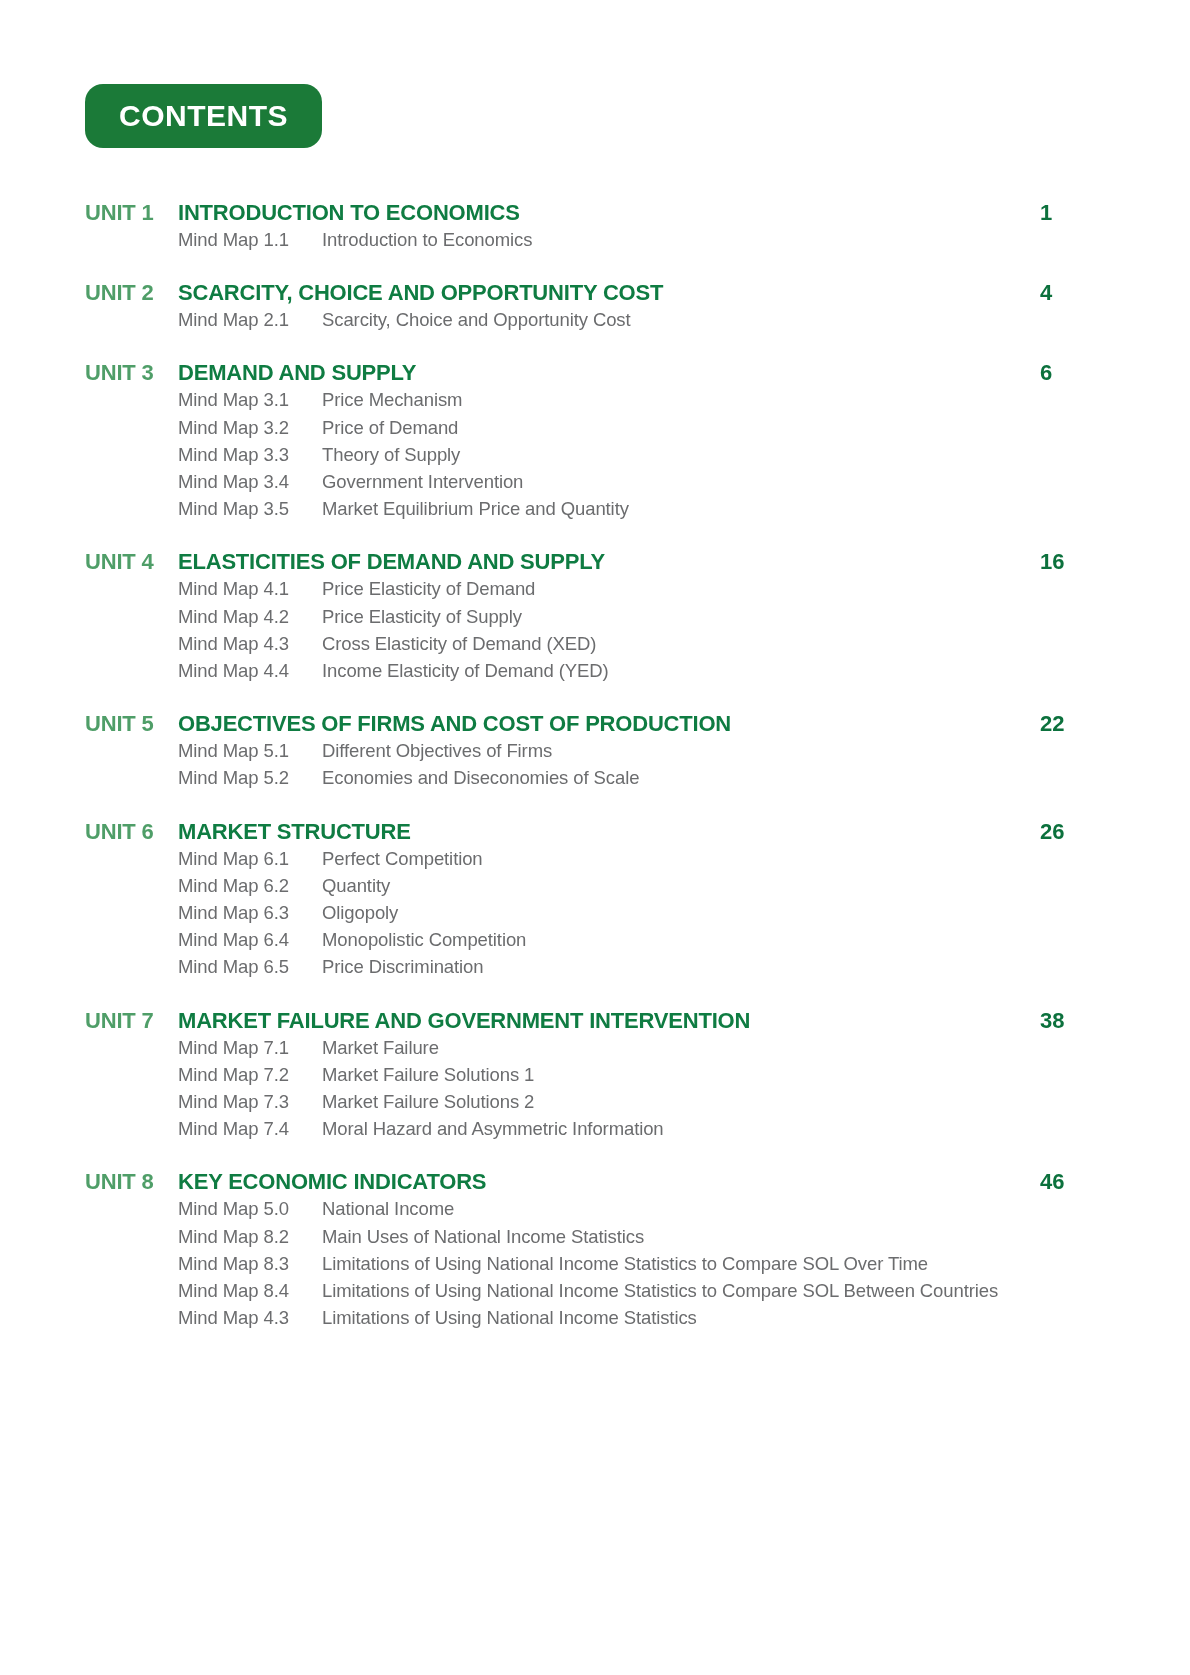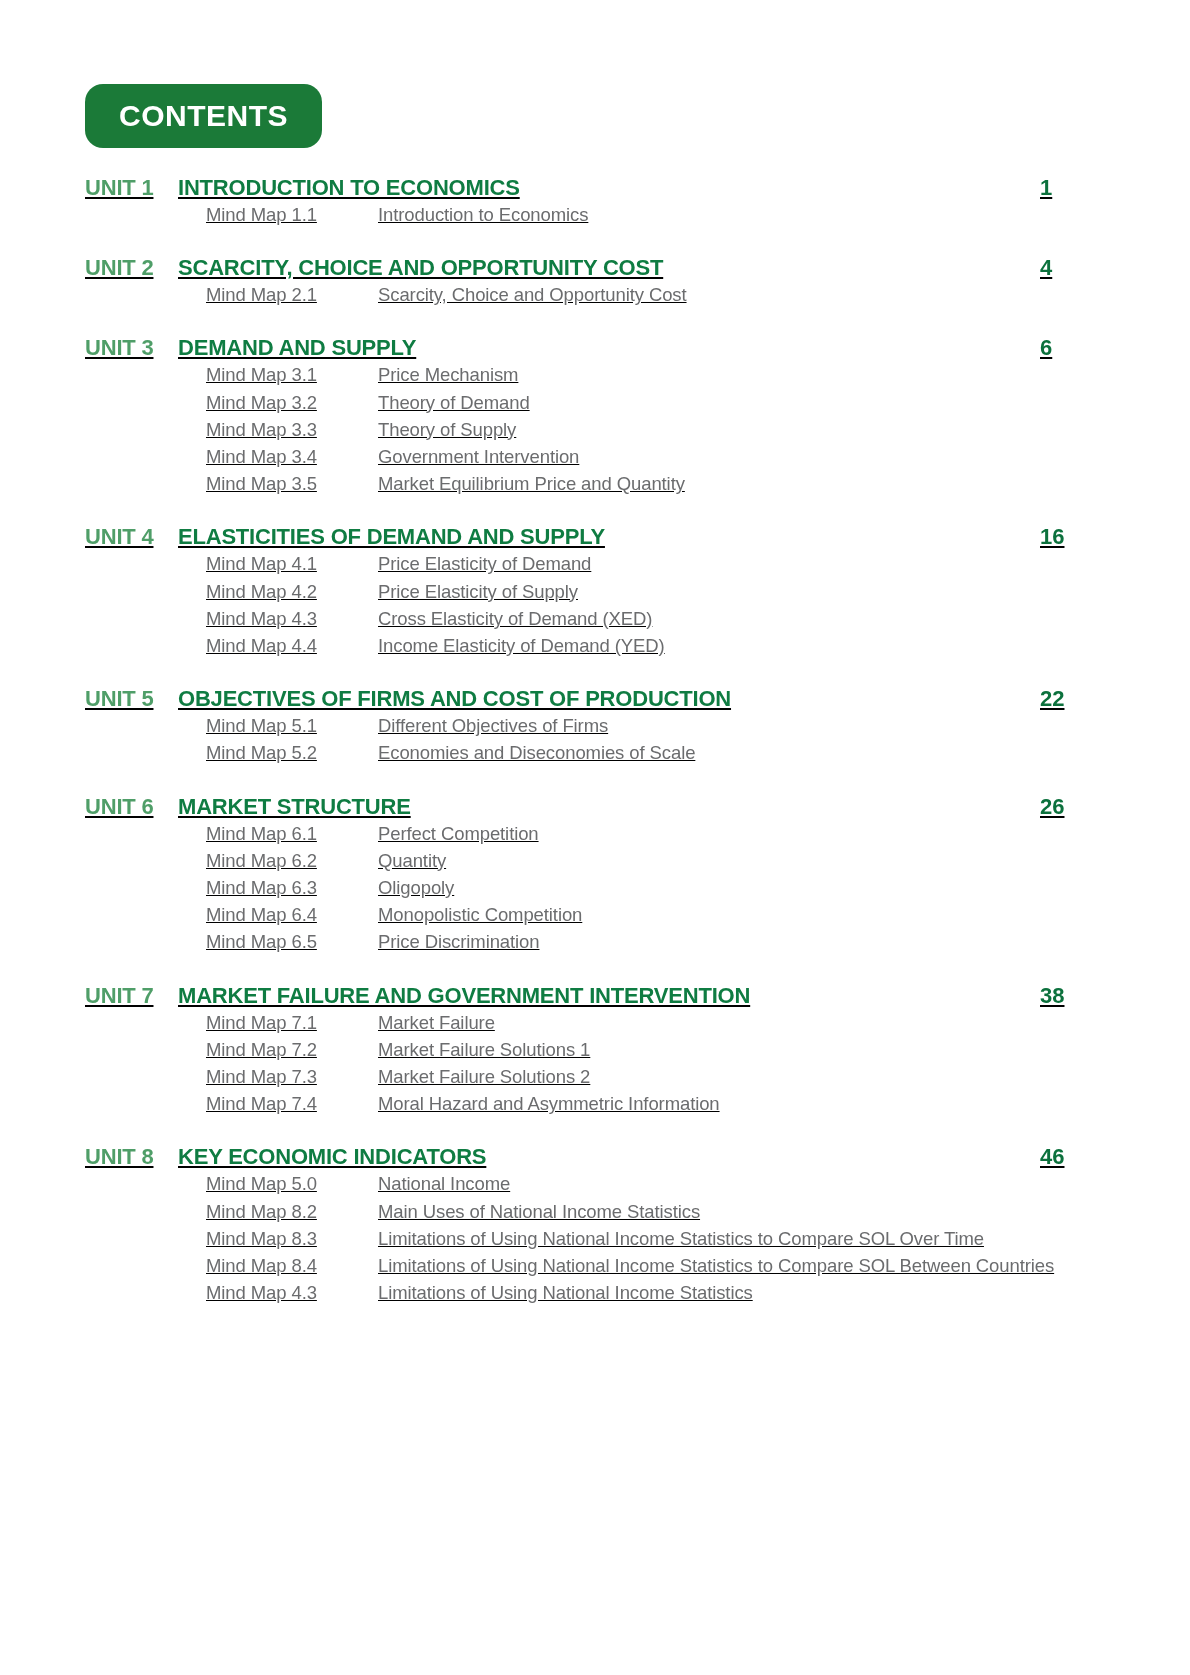--- a/index.html
+++ b/index.html
@@ -21,21 +21,21 @@
     color: #ffffff;
     border-radius: 18px;
     height: 64px;
     min-width: 225px;
     padding: 0 34px;
     font-size: 30px;
     font-weight: bold;
     line-height: 64px;
     letter-spacing: 0.5px;
   }
-  .toc { margin-top: 26px; text-decoration: underline; }
+  .toc { margin-top: 51px; }
   .unit { margin-bottom: 26px; }
   .unit-head {
     display: grid;
     grid-template-columns: 93px 1fr 65px;
     align-items: baseline;
     line-height: 27px;
   }
   .unit-label {
     color: var(--unit-label, #4f9e68);
     font-weight: bold;
@@ -51,21 +51,20 @@
   .unit-page {
     color: var(--page-number, #0c713d);
     font-weight: bold;
     font-size: 22px;
     text-align: left;
   }
   .item {
     display: grid;
     grid-template-columns: 93px 144px 1fr;
     line-height: 27.2px;
-    gap: 28px;
   }
   .item-num, .item-title {
     color: var(--item-text, #6b6c6e);
     font-size: 18.5px;
     letter-spacing: -0.1px;
     white-space: nowrap;
   }
 </style>
 </head>
 <body style="--badge-bg: #1b7a38; --unit-label: #4f9e68; --unit-title: #0f7c42; --page-number: #0c713d; --item-text: #6b6c6e;">
@@ -115,21 +114,21 @@
     <div>
   <div class="item">
     <span></span>
     <span class="item-num">Mind Map 3.1</span>
     <span class="item-title">Price Mechanism</span>
   </div>
 
   <div class="item">
     <span></span>
     <span class="item-num">Mind Map 3.2</span>
-    <span class="item-title">Theory of Demand</span>
+    <span class="item-title">Price of Demand</span>
   </div>
 
   <div class="item">
     <span></span>
     <span class="item-num">Mind Map 3.3</span>
     <span class="item-title">Theory of Supply</span>
   </div>
 
   <div class="item">
     <span></span>

